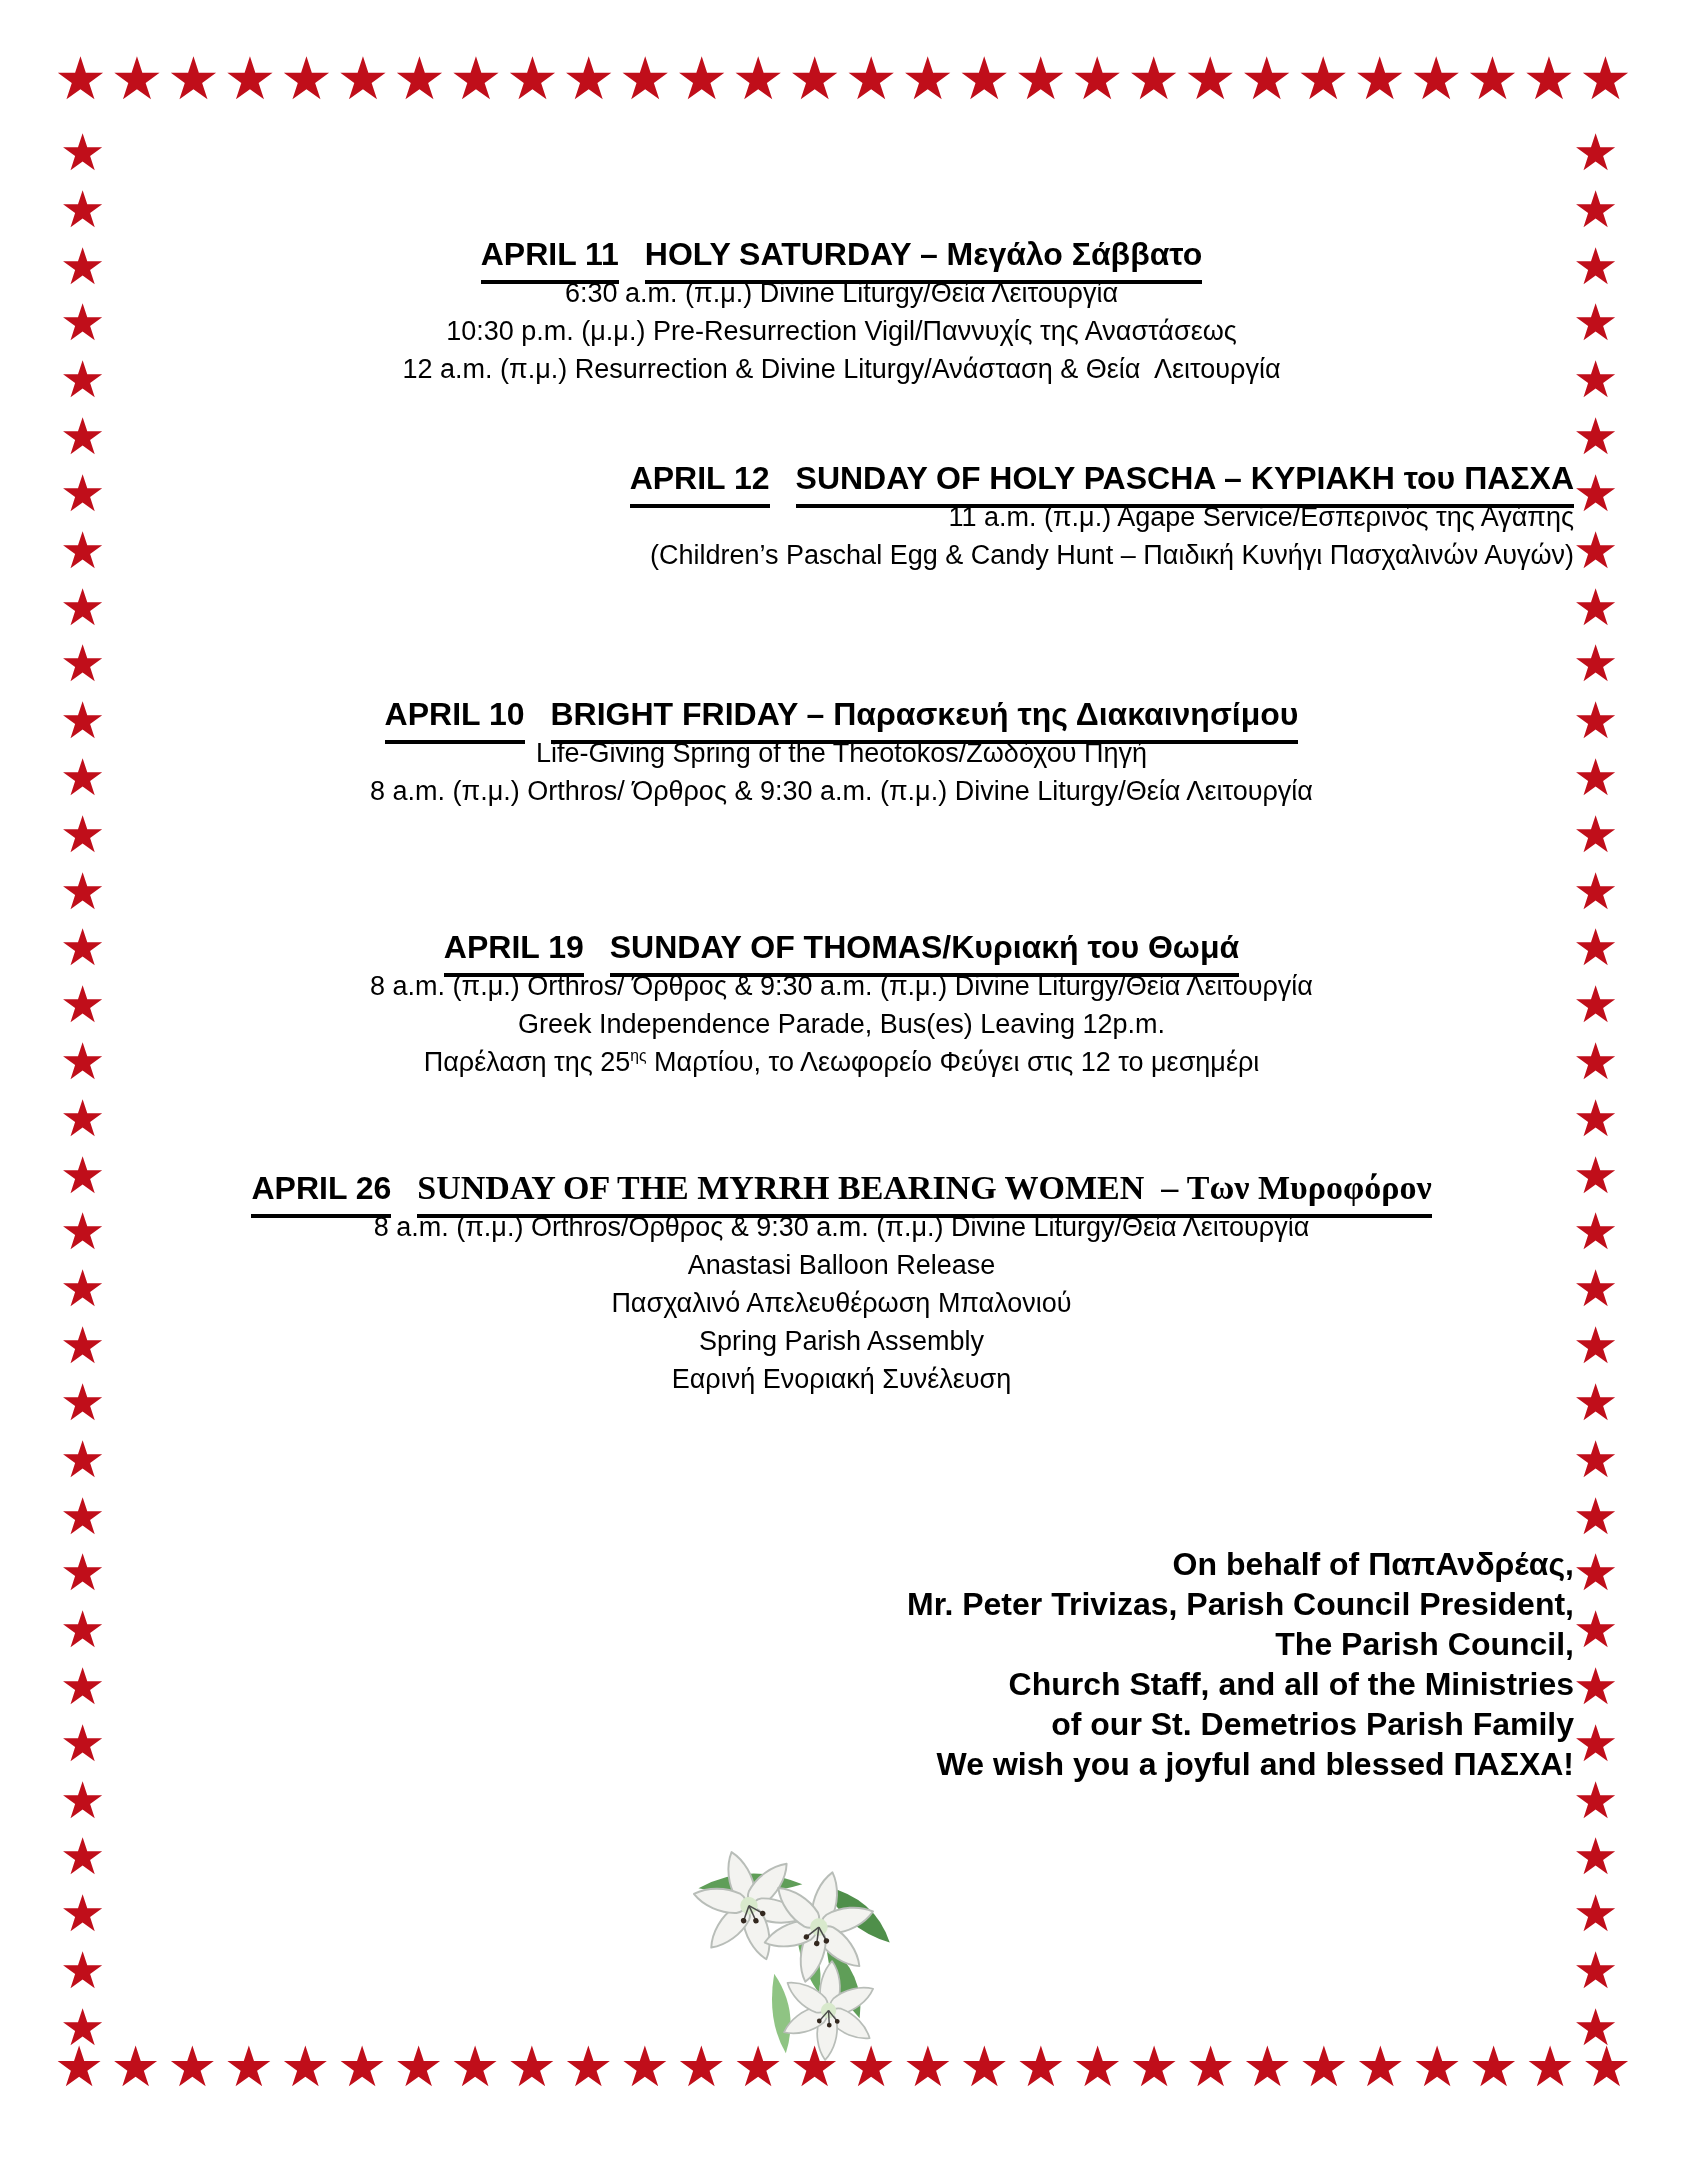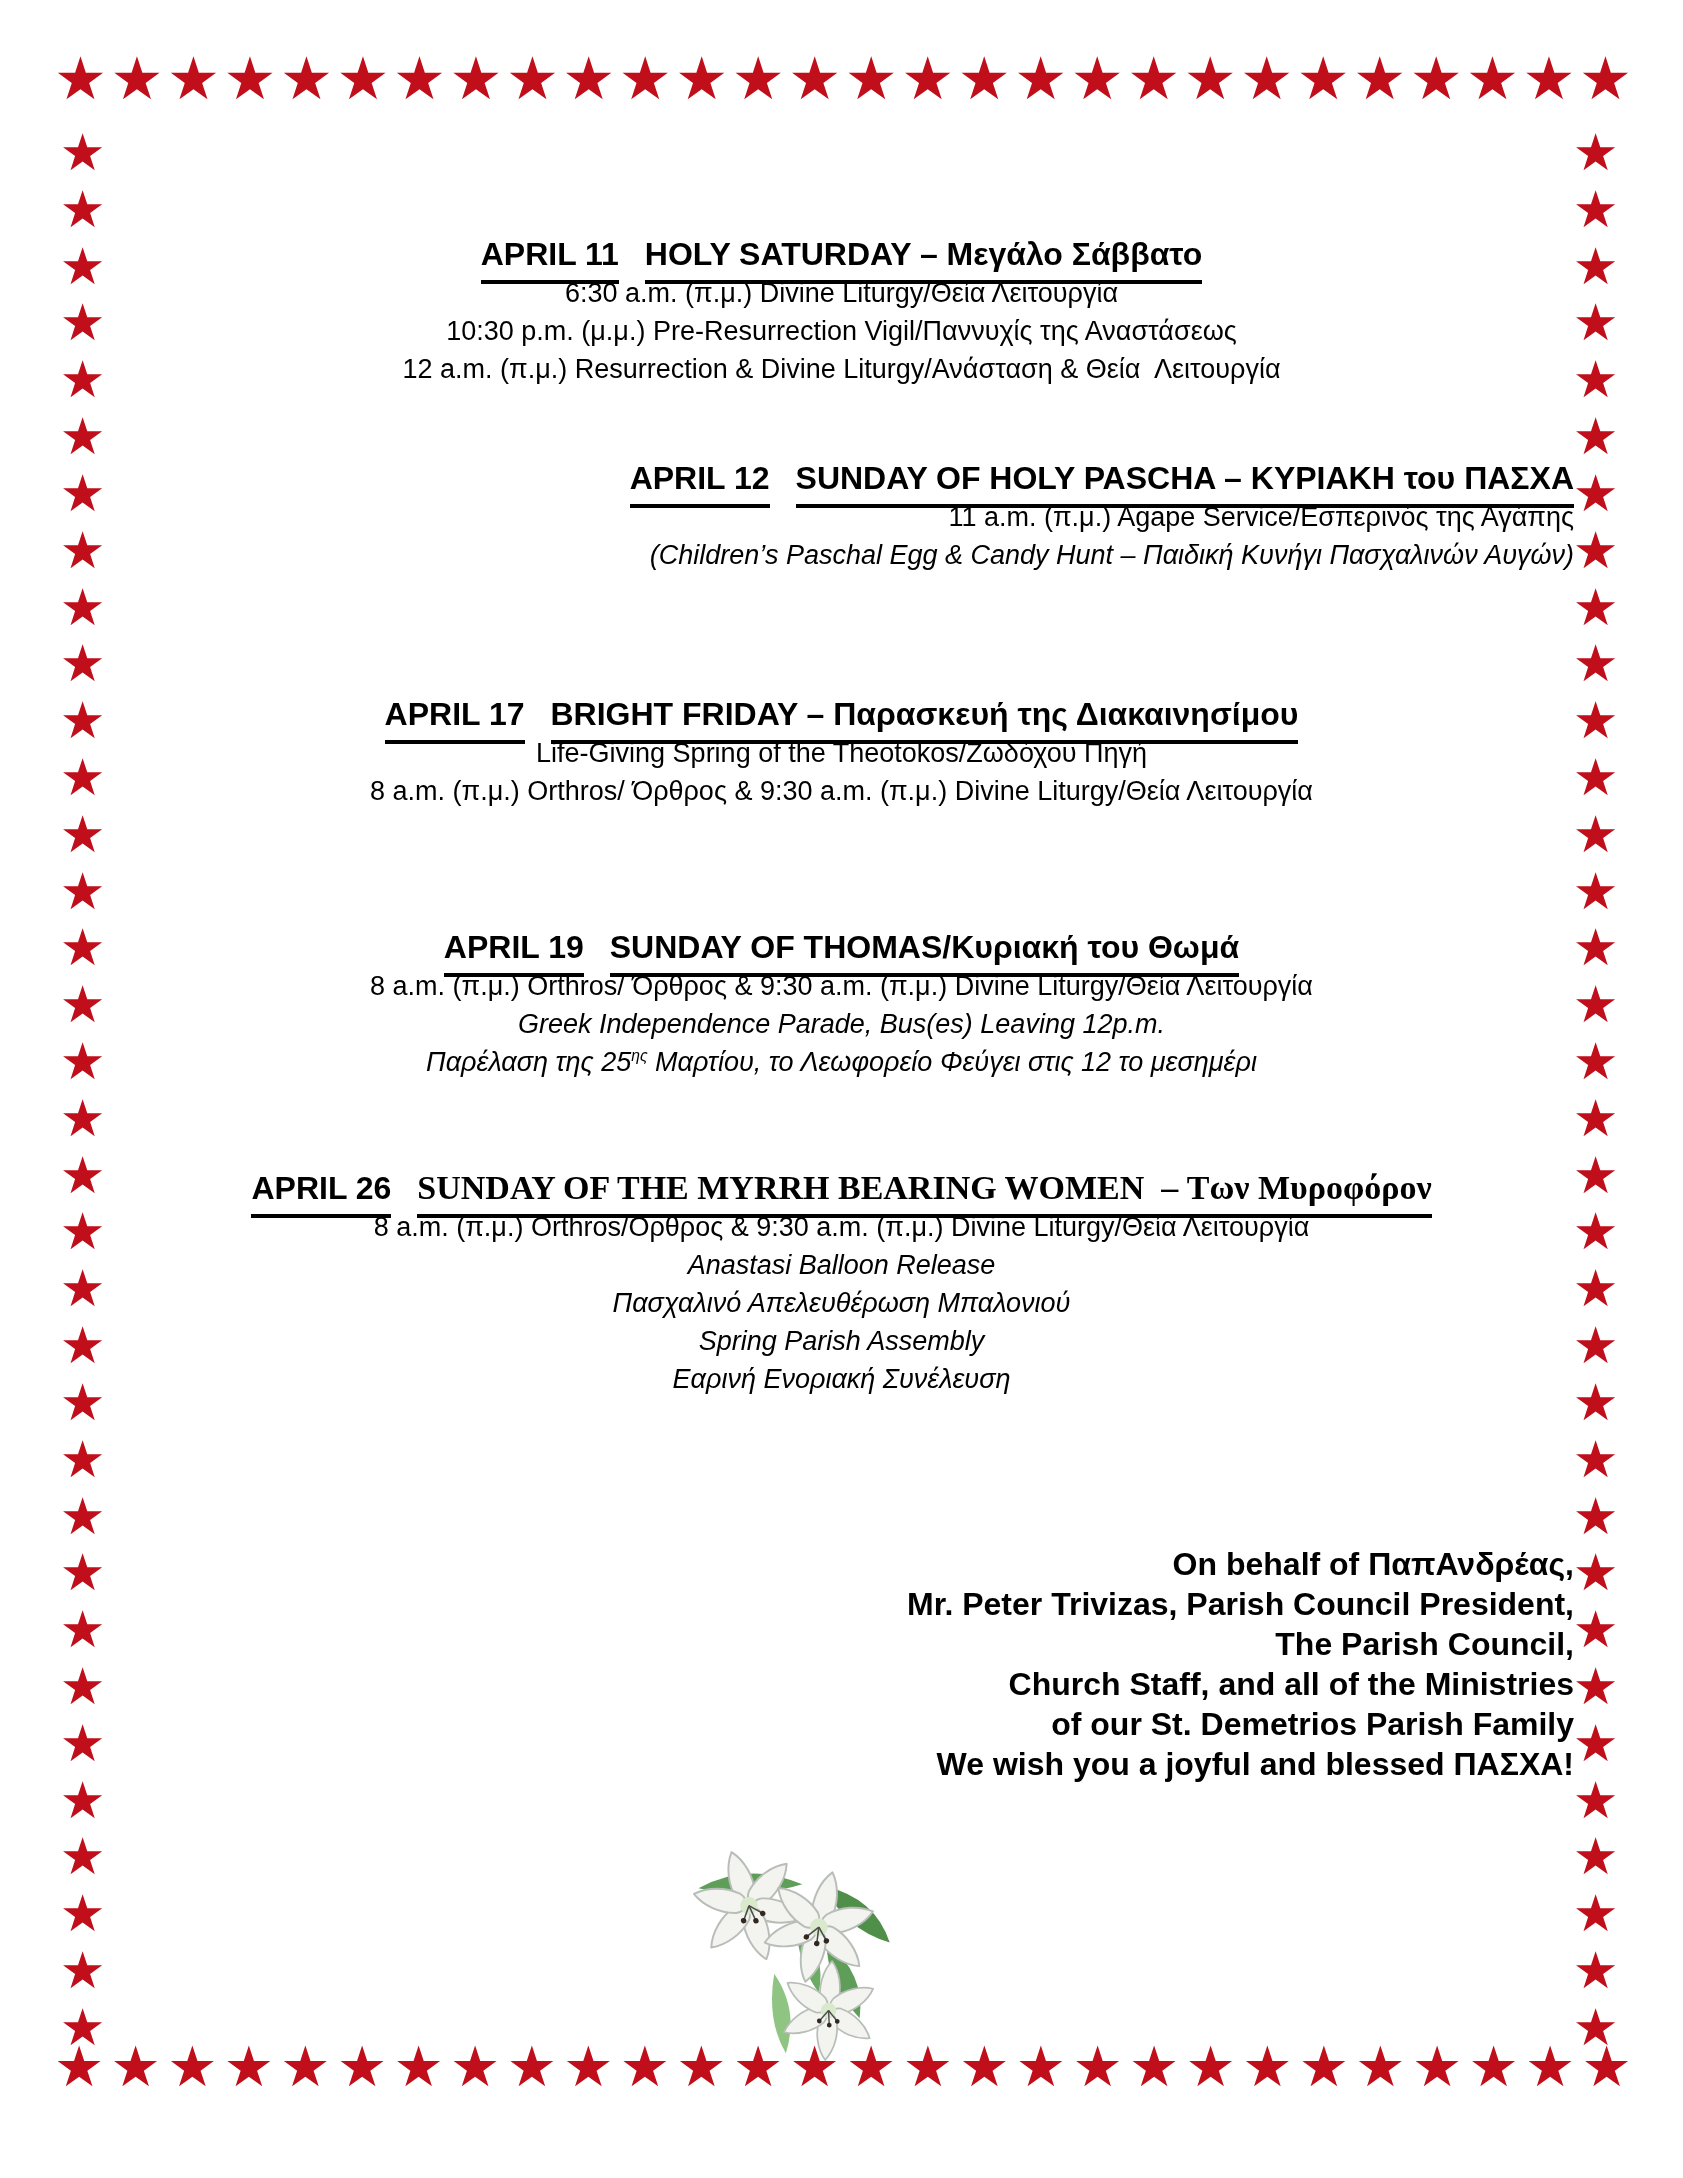--- a/index.html
+++ b/index.html
@@ -18,21 +18,21 @@
   .star-col.left  { left:53px;  font-size:51px; }
   .star-col.right { left:1566px; font-size:51px; }
   .star { display:block; }
   
   .section { position:absolute; left:109px; width:1465px; text-align:center; }
   .heading { font-weight:bold; font-size:32px; line-height:40px; white-space:pre-wrap; }
   .heading .seg { border-bottom:4px solid #000; padding-bottom:8px; }
   .heading .gap { display:inline-block; width:26px; }
   .heading .title.serif { font-family:"Liberation Serif", serif; font-size:34px;margin-top:8px; }
   .line { font-size:27px; line-height:38px; white-space:pre-wrap; }
-  .line.italic { font-style:italic; }
+  .line.italic { }
   sup.ord { font-size:0.58em; vertical-align:super; line-height:0; }
   
   .closing { position:absolute; left:109px; top:1544px; width:1465px;
              text-align:right; font-weight:bold; font-size:32px; line-height:40px; white-space:pre-wrap; }
   
   .lily { position:absolute; left:681px; top:1828px; width:233px; height:233px; }
 </style>
 </head>
 <body>
 
@@ -177,21 +177,21 @@
         <div class="line">6:30 a.m. (π.μ.) Divine Liturgy/Θεία Λειτουργία</div>
         <div class="line">10:30 p.m. (μ.μ.) Pre-Resurrection Vigil/Παννυχίς της Αναστάσεως</div>
         <div class="line">12 a.m. (π.μ.) Resurrection &amp; Divine Liturgy/Ανάσταση &amp; Θεία  Λειτουργία</div>
       </div>
       <div class="section" style="top: 458px; text-align: right;">
         <div class="heading"><span class="seg date">APRIL 12</span><span class="gap"></span><span class="seg title">SUNDAY OF HOLY PASCHA – ΚΥΡΙΑΚΗ του ΠΑΣΧΑ</span></div>
         <div class="line">11 a.m. (π.μ.) Agape Service/Εσπερινός της Αγάπης</div>
         <div class="line italic">(Children’s Paschal Egg &amp; Candy Hunt – Παιδική Κυνήγι Πασχαλινών Αυγών)</div>
       </div>
       <div class="section" style="top: 694px;">
-        <div class="heading"><span class="seg date">APRIL 17</span><span class="gap"></span><span class="seg title">BRIGHT FRIDAY – Παρασκευή της Διακαινησίμου</span></div>
+        <div class="heading"><span class="seg date">APRIL 10</span><span class="gap"></span><span class="seg title">BRIGHT FRIDAY – Παρασκευή της Διακαινησίμου</span></div>
         <div class="line">Life-Giving Spring of the Theotokos/Ζωδόχου Πηγή</div>
         <div class="line">8 a.m. (π.μ.) Orthros/ Όρθρος &amp; 9:30 a.m. (π.μ.) Divine Liturgy/Θεία Λειτουργία</div>
       </div>
       <div class="section" style="top: 927px;">
         <div class="heading"><span class="seg date">APRIL 19</span><span class="gap"></span><span class="seg title">SUNDAY OF THOMAS/Κυριακή του Θωμά</span></div>
         <div class="line">8 a.m. (π.μ.) Orthros/ Όρθρος &amp; 9:30 a.m. (π.μ.) Divine Liturgy/Θεία Λειτουργία</div>
         <div class="line italic">Greek Independence Parade, Bus(es) Leaving 12p.m.</div>
         <div class="line italic">Παρέλαση της 25<sup class="ord">ης</sup> Μαρτίου, το Λεωφορείο Φεύγει στις 12 το μεσημέρι</div>
       </div>
       <div class="section" style="top: 1168px;">

